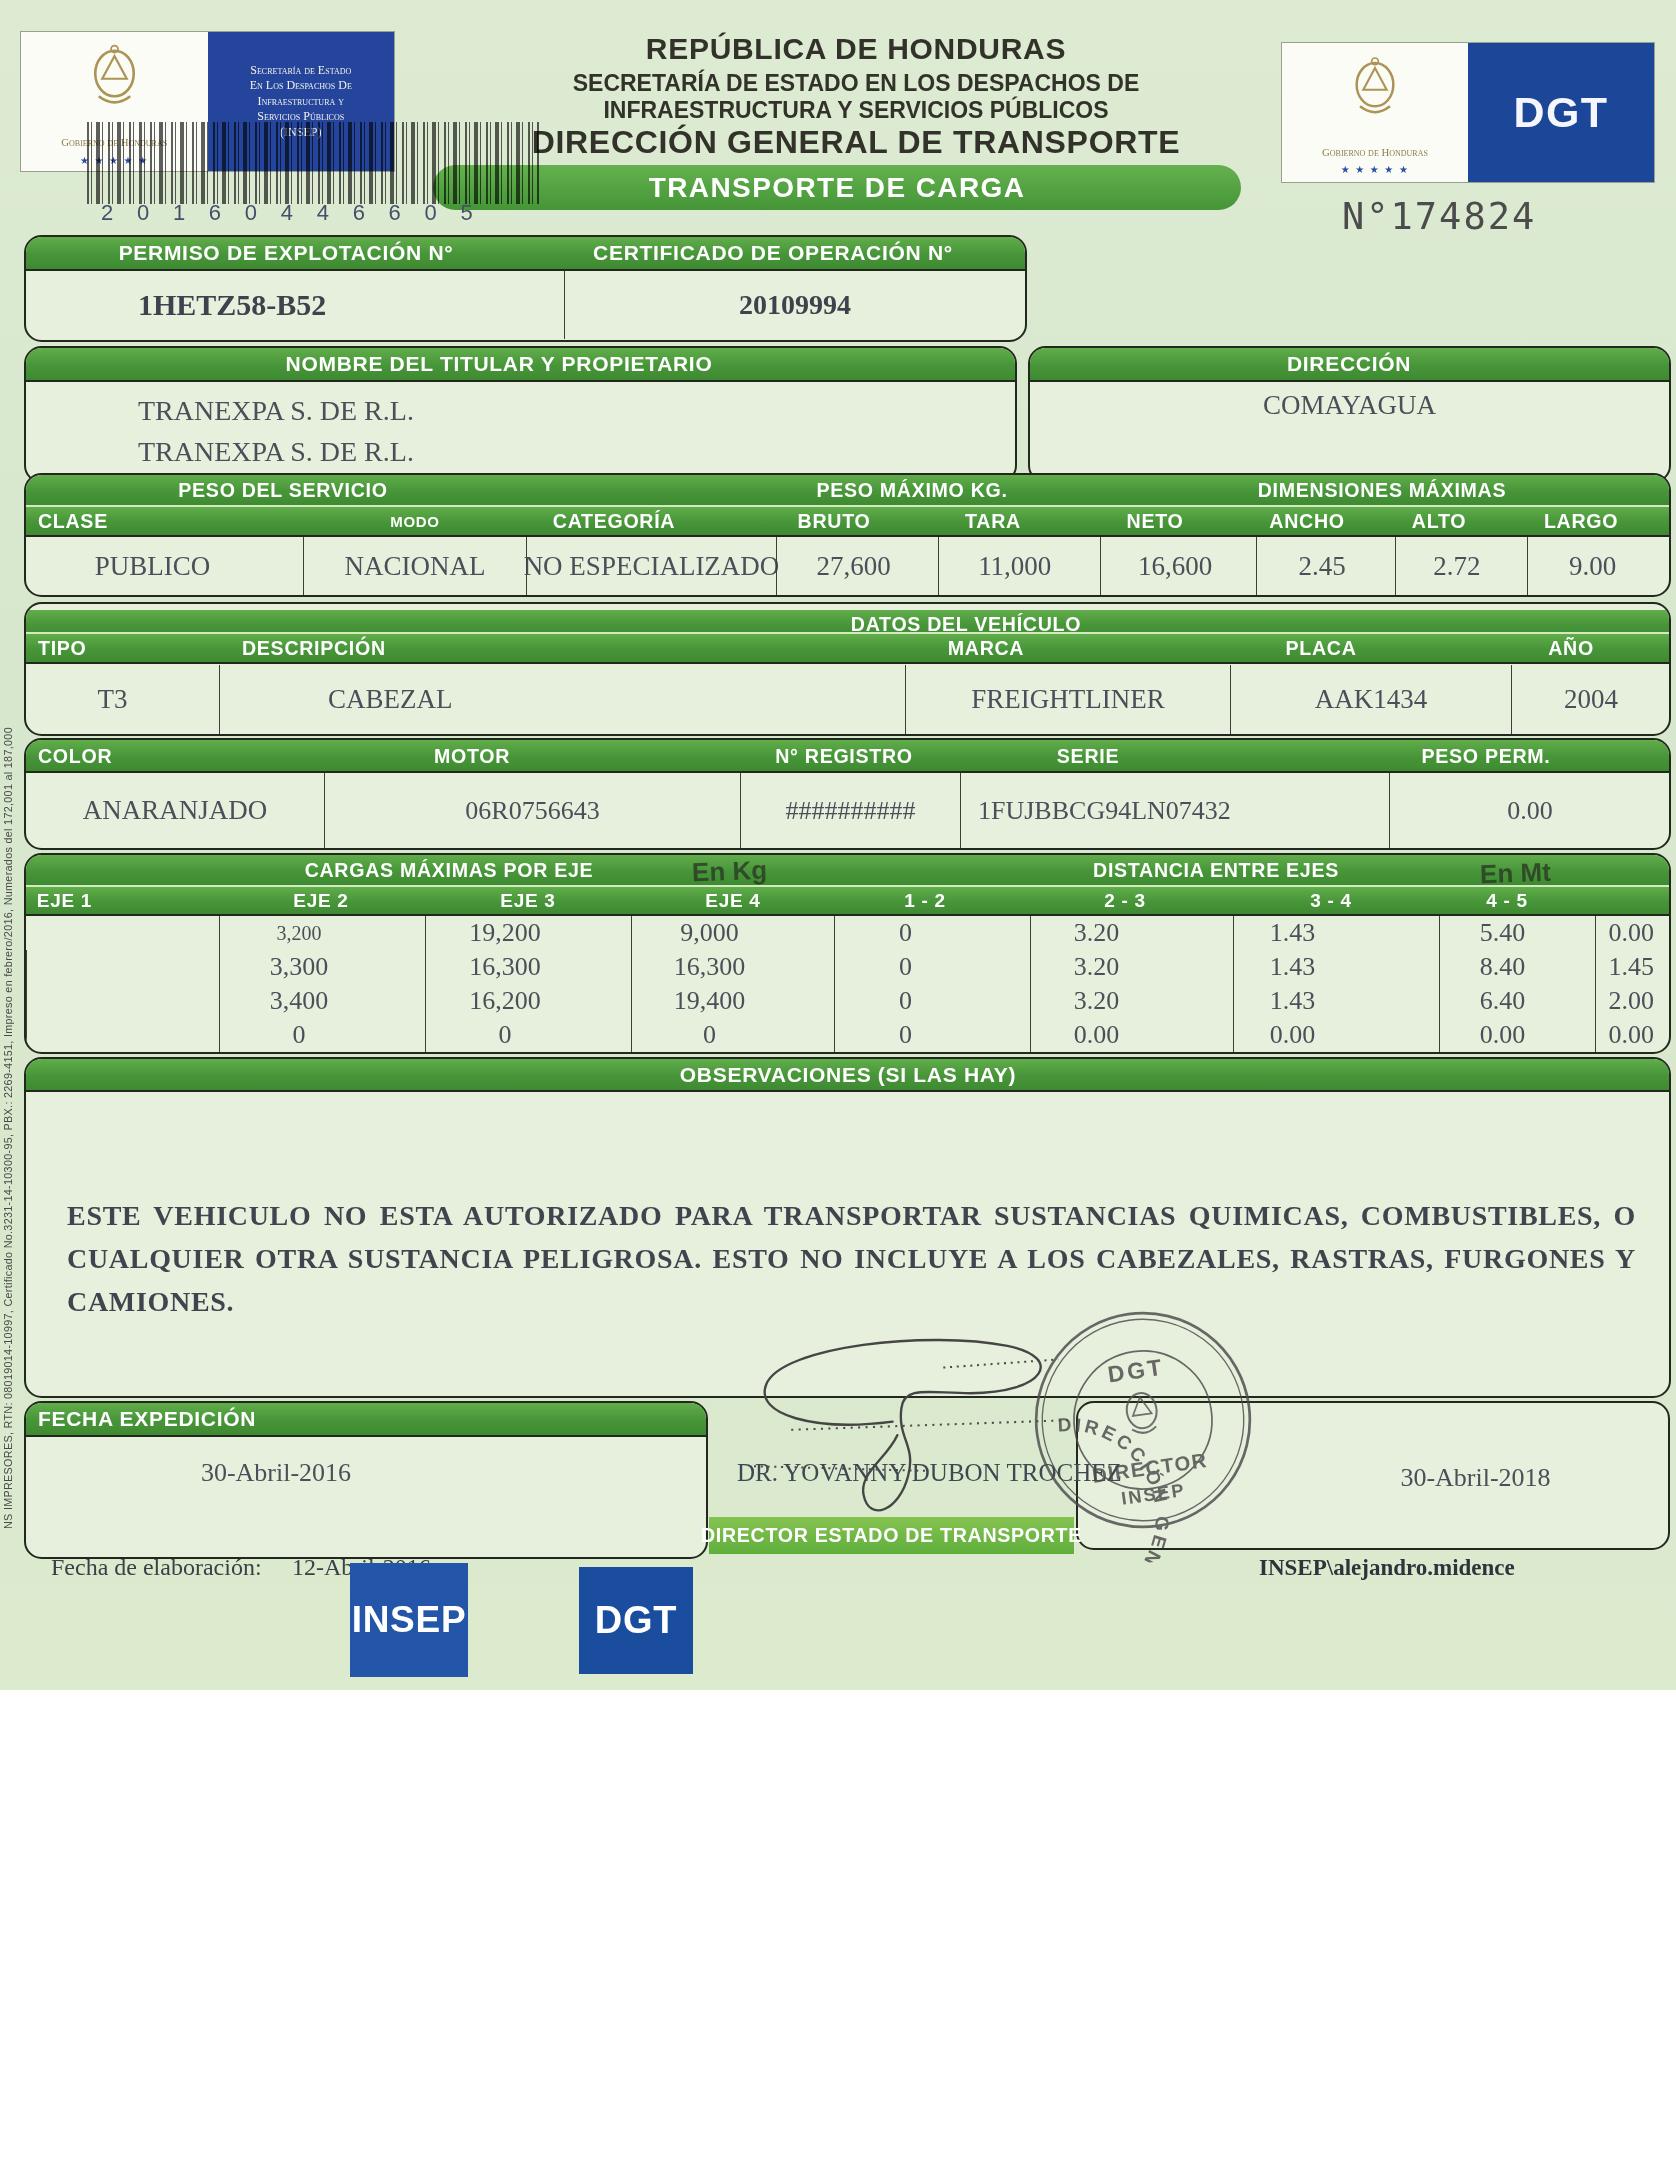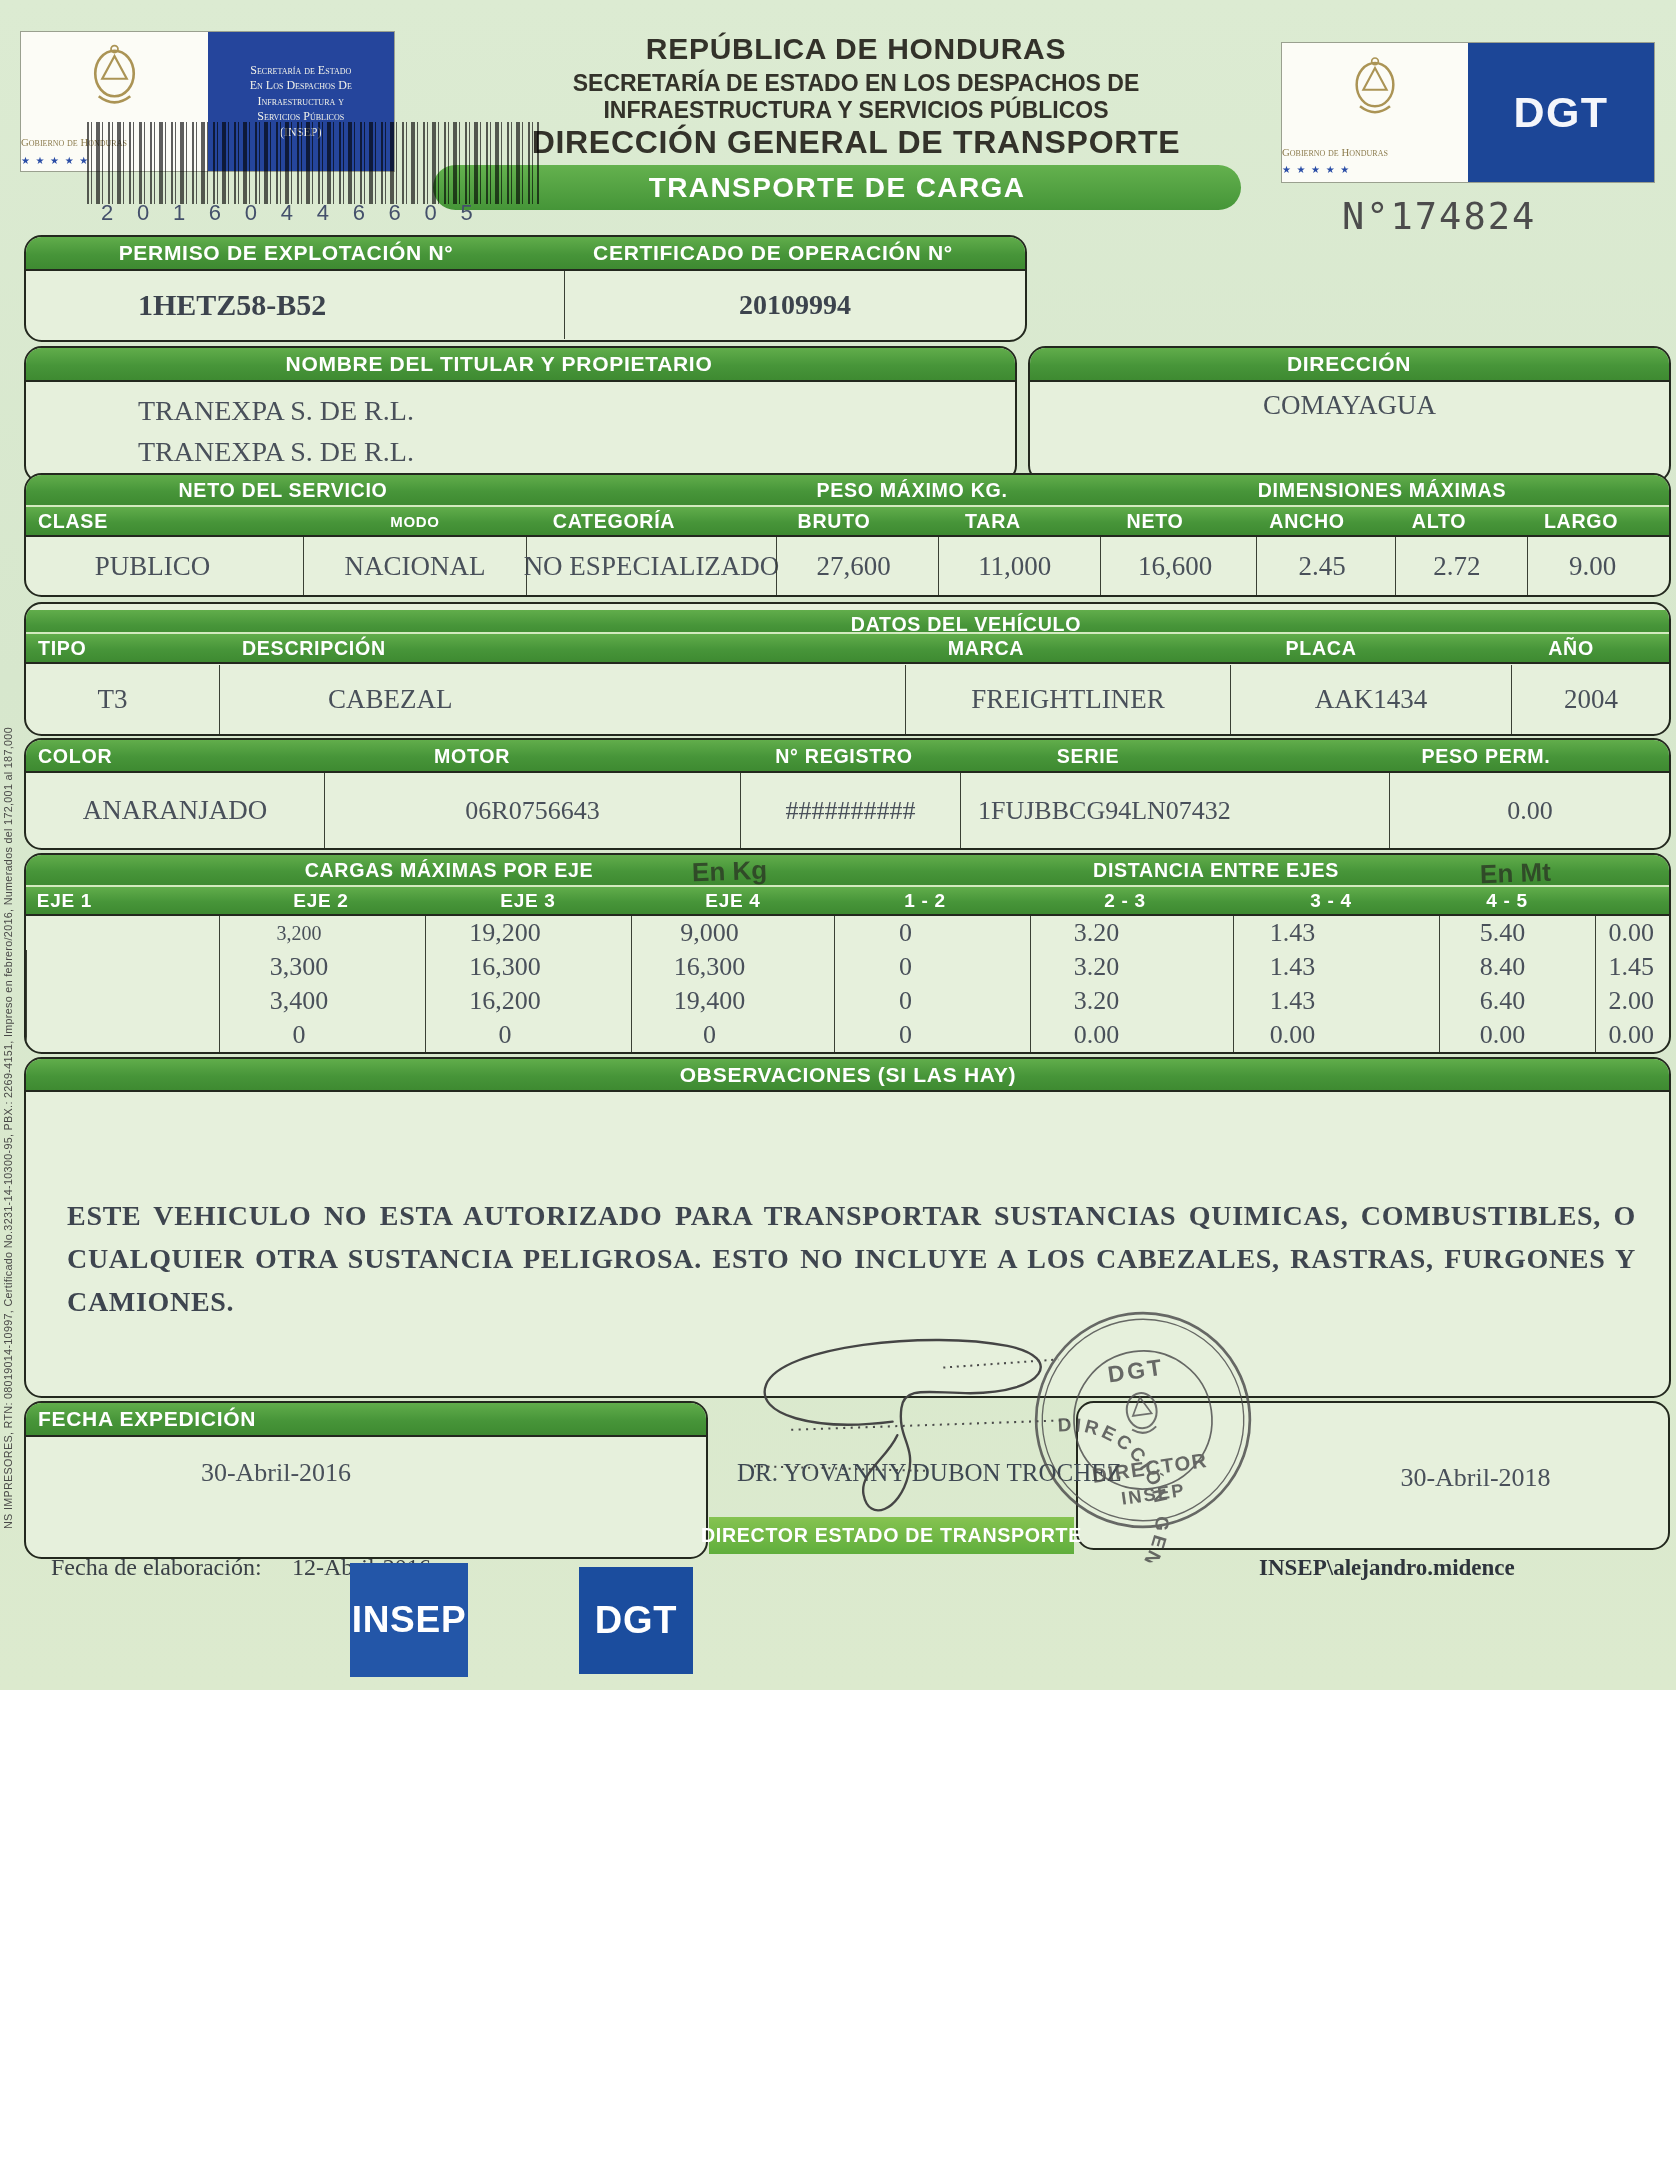--- a/index.html
+++ b/index.html
@@ -15,21 +15,21 @@
              font-weight:600;font-size:21px;letter-spacing:0.7px;white-space:nowrap;}
   .bar-label.centered{transform:translate(-50%,-50%);}
   .sep{position:absolute;left:0;right:0;height:2px;background:#d3eabf;}
   .val{font-family:"Liberation Serif","DejaVu Serif",serif;color:#49505a;font-size:27px;white-space:nowrap;}
   .grid{position:absolute;display:grid;}
   .grid>div{display:flex;align-items:center;border-left:1.4px solid #3a4034;}
   .grid>div:first-child{border-left:none;}
   .al{justify-content:flex-start}.ac{justify-content:center}.ar{justify-content:center}
   
   .logobox{position:absolute;border:1.4px solid #9aa08f;display:flex;z-index:4;}
-  .logo-white{background:#fcfcf6;position:relative;display:flex;flex-direction:column;align-items:flex-start;justify-content:flex-end;}
+  .logo-white{background:#fcfcf6;position:relative;display:flex;flex-direction:column;align-items:center;justify-content:flex-end;}
   .logo-blue{background:#25459c;display:flex;flex-direction:column;align-items:center;justify-content:center;}
   .gob{font-family:"Liberation Serif",serif;font-variant:small-caps;color:#8c7c4e;white-space:nowrap;}
   .stars{color:#2a4da6;letter-spacing:1.4px;}
   .insep-lines div{color:#f2f2ea;font-family:"Liberation Serif",serif;font-variant:small-caps;
                    font-size:12px;line-height:15.6px;text-align:center;white-space:nowrap;}
   .barcode{position:absolute;left:87px;top:122px;width:452px;height:82px;z-index:6;
            mix-blend-mode:multiply;opacity:.82;
            background:repeating-linear-gradient(90deg,
              #3c3c3c 0 2px,transparent 2px 4px,#3c3c3c 4px 5.4px,transparent 5.4px 9.5px,
              #3c3c3c 9.5px 13px,transparent 13px 15px,#3c3c3c 15px 16px,transparent 16px 21px);}
@@ -145,21 +145,21 @@
     <div class="bar" style="top:0;height:32px;">
       <span class="bar-label centered" style="left:319px;">DIRECCIÓN</span>
     </div>
     <div class="ac" style="position:absolute;left:0;top:42px;width:639px;display:flex;">
       <span class="val">COMAYAGUA</span>
     </div>
   </div>
 
   <div class="box" style="left:24px;top:473px;width:1643px;height:120px;">
     <div class="bar" style="top:0;height:30px;border-bottom:none;">
-      <span class="bar-label centered" style="left:257px;font-size:19.6px;">NETO DEL SERVICIO</span>
+      <span class="bar-label centered" style="left:257px;font-size:19.6px;">PESO DEL SERVICIO</span>
       <span class="bar-label centered" style="left:886px;font-size:19.6px;">PESO MÁXIMO KG.</span>
       <span class="bar-label centered" style="left:1356px;font-size:19.6px;">DIMENSIONES MÁXIMAS</span>
     </div>
     <div class="sep" style="top:30px;"></div>
     <div class="bar" style="top:32px;height:28px;">
       <span class="bar-label" style="left:12px;font-size:19.6px;">CLASE</span>
       <span class="bar-label centered" style="left:389px;font-size:15px;">MODO</span>
       <span class="bar-label centered" style="left:588px;font-size:19.6px;">CATEGORÍA</span>
       <span class="bar-label centered" style="left:808px;font-size:19.6px;">BRUTO</span>
       <span class="bar-label centered" style="left:967px;font-size:19.6px;">TARA</span>

